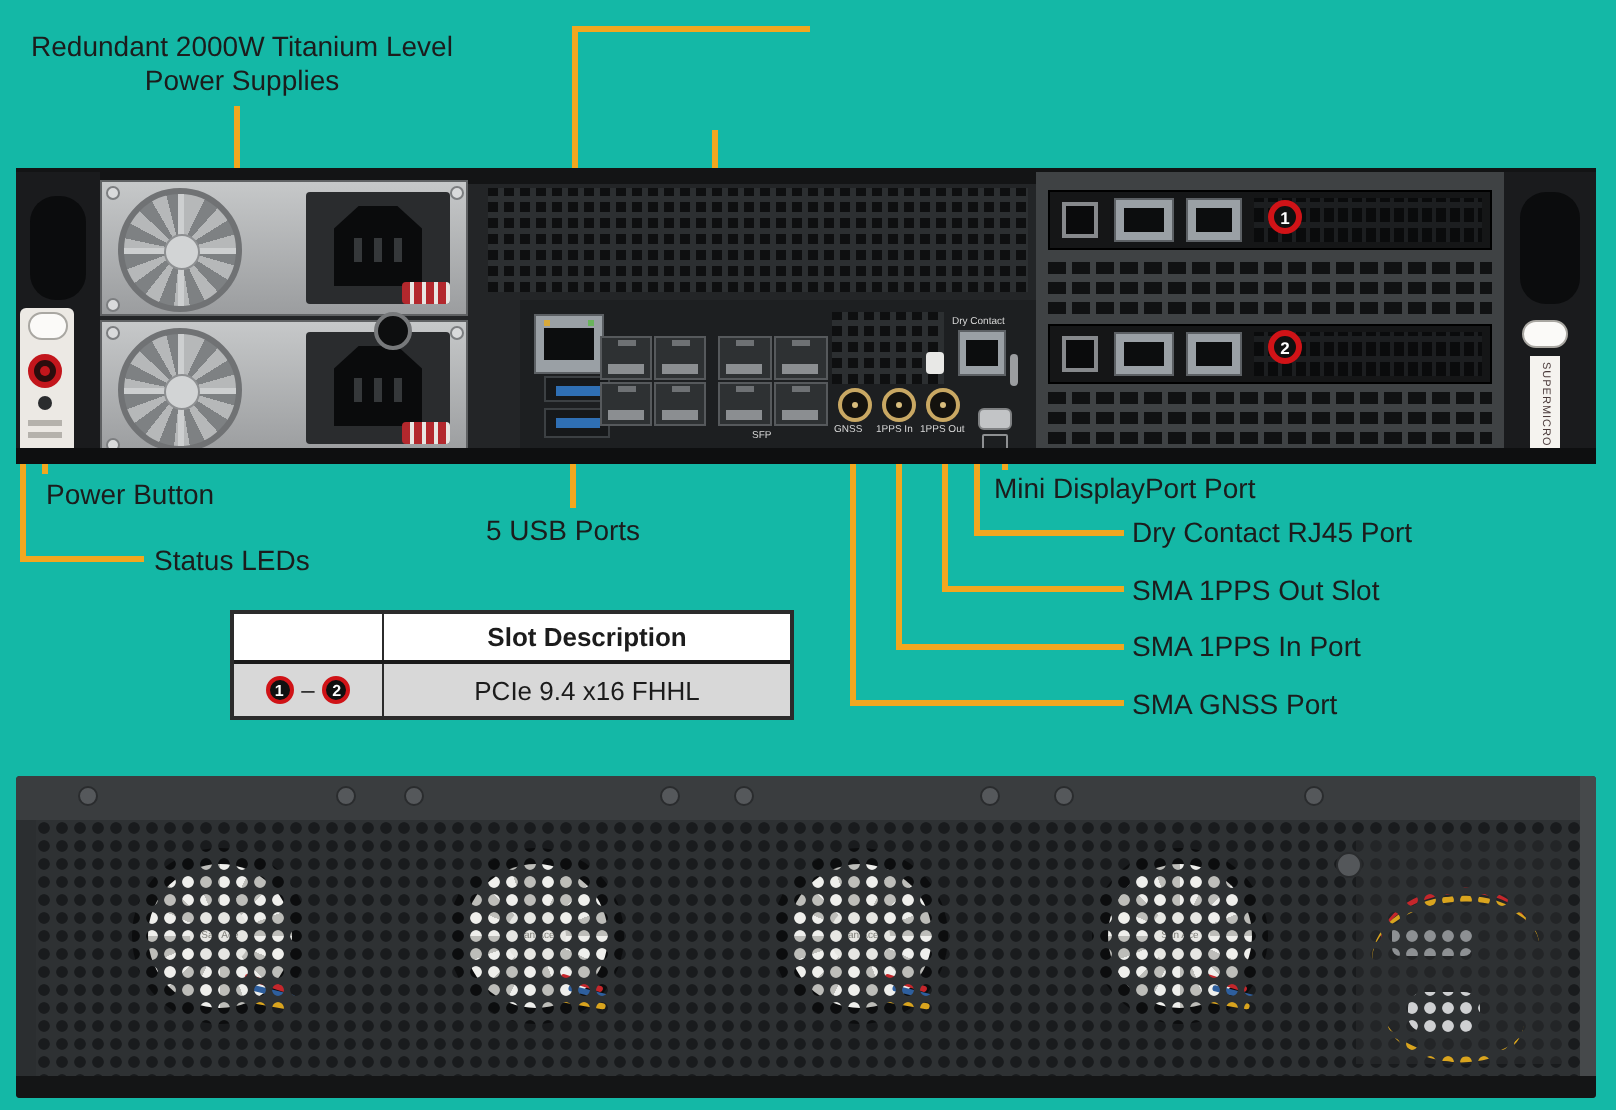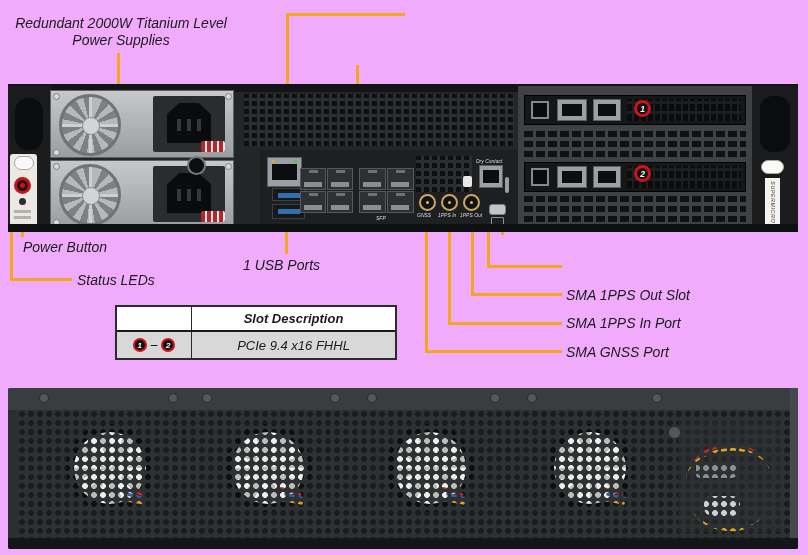--- a/index.html
+++ b/index.html
@@ -1,17 +1,17 @@
 <!DOCTYPE html>
 <html><head>
 <meta charset="utf-8">
 <style>
   html,body{margin:0;padding:0;background:#fff;}
-  #stage{position:relative;width:808px;height:555px;background:#f0abfc;
-         font-family:"Liberation Sans",sans-serif;color:#1c1c1c;overflow:hidden;font-style:italic;}
+  #stage{position:relative;width:808px;height:555px;background:#14b8a6;
+         font-family:"Liberation Sans",sans-serif;color:#1c1c1c;overflow:hidden;}
   .abs{position:absolute;}
   .lbl{position:absolute;font-size:14px;line-height:17px;color:#1c1c1c;white-space:nowrap;}
   .cline{position:absolute;background:#F2A71F;}
   
   #rear{position:absolute;left:8px;top:84px;width:790px;height:148px;background:#232527;border-radius:2px;}
   .strip-top{position:absolute;left:0;top:0;width:100%;height:8px;background:#131415;}
   .strip-bot{position:absolute;left:0;bottom:0;width:100%;height:8px;background:#0e0f10;}
   .ear{position:absolute;top:2px;width:42px;height:144px;background:#1a1b1d;}
   .handle{position:absolute;background:#0b0c0d;border-radius:13px;}
   .ctrl{position:absolute;left:2px;top:68px;width:27px;height:78px;background:#ece9e4;border-radius:3px;}
@@ -89,21 +89,23 @@
 <body>
 
 <div id="stage">
 
   <div class="lbl" style="left:0;top:15px;width:242px;text-align:center;">
     <div>Redundant 2000W Titanium Level</div>
     <div>Power Supplies</div>
   </div>
   <div class="lbl" style="left:23px;top:239px;">Power Button</div>
   <div class="lbl" style="left:77px;top:272px;">Status LEDs</div>
-  <div class="lbl" style="left:243px;top:257px;">1 USB Ports</div>
+  <div class="lbl" style="left:243px;top:257px;">5 USB Ports</div>
+  <div class="lbl" style="left:497px;top:236px;">Mini DisplayPort Port</div>
+  <div class="lbl" style="left:566px;top:258px;">Dry Contact RJ45 Port</div>
   <div class="lbl" style="left:566px;top:287px;">SMA 1PPS Out Slot</div>
   <div class="lbl" style="left:566px;top:315px;">SMA 1PPS In Port</div>
   <div class="lbl" style="left:566px;top:344px;">SMA GNSS Port</div>
 
   <div class="cline" style="left:117px;top:53px;width:3px;height:44px;"></div>
   <div class="cline" style="left:286px;top:13px;width:119px;height:3px;"></div>
   <div class="cline" style="left:286px;top:13px;width:3px;height:146px;"></div>
   <div class="cline" style="left:356px;top:65px;width:3px;height:105px;"></div>
   <div class="cline" style="left:319px;top:126px;width:40px;height:3px;"></div>
   <div class="cline" style="left:319px;top:126px;width:3px;height:66px;"></div>

